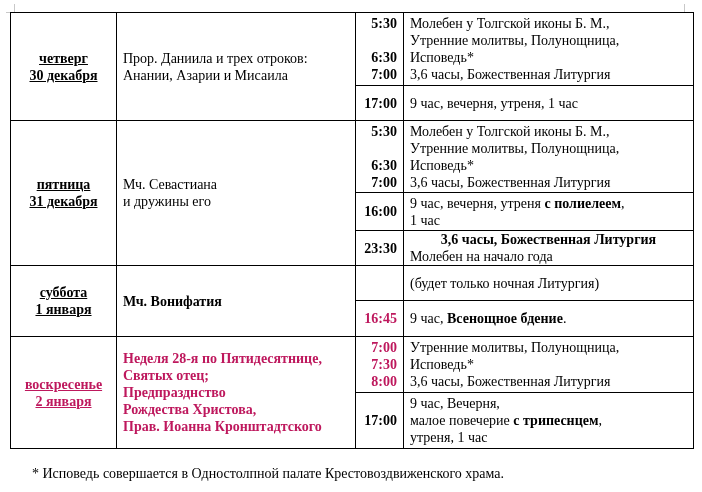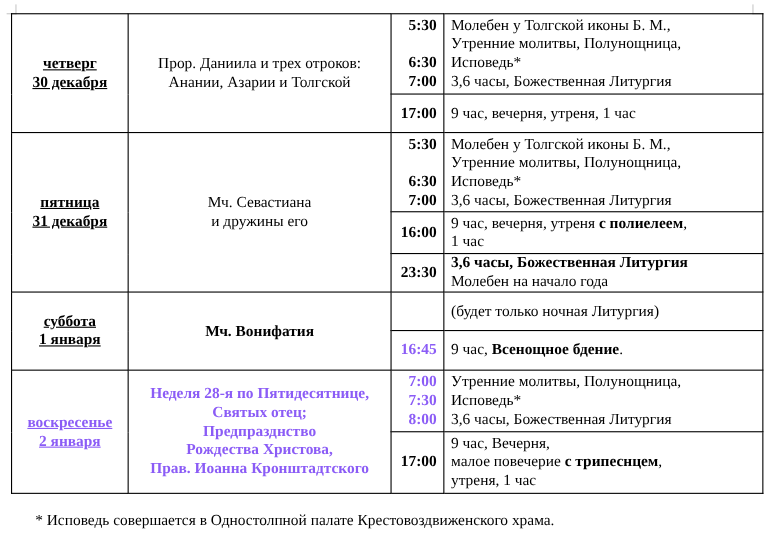--- a/index.html
+++ b/index.html
@@ -5,25 +5,25 @@
   html, body { margin:0; padding:0; background:#ffffff; }
   body { width:702px; height:492px; position:relative; overflow:hidden;
          font-family: "Liberation Serif", "DejaVu Serif", serif; color:#000; font-size:14px; }
   .corner { position:absolute; width:8px; height:8px; border-color:#c8c8c8; border-style:solid; border-width:0; }
   .corner.tl { left:6px; top:4px; border-right-width:1px; border-bottom-width:1px; }
   .corner.tr { left:684px; top:4px; border-left-width:1px; border-bottom-width:1px; }
   table.sched { position:absolute; left:10px; top:12px; border-collapse:collapse; table-layout:fixed; width:683px; }
   table.sched td { border:1.5px solid #000; padding:0 6px; vertical-align:middle; line-height:17px; }
   col.c1 { width:106px; } col.c2 { width:239px; } col.c3 { width:48px; } col.c4 { width:290px; }
   td.day { text-align:center; font-weight:bold; font-size:14px;text-decoration:underline; }
-  td.feast { text-align:center; font-size:14px; }
+  td.feast { text-align:left; font-size:14px; }
   td.time { text-align:right; font-weight:bold; padding-right:6px; padding-left:2px; }
   td.svc { padding-left:8px; }
-  .red { color:#8b5cf6; }
-  .b { font-weight:bold; }
+  .red { color:#be185d; }
+  .b { font-weight:bold;text-align:center; }
   .i { }
   .line { display:block; white-space:nowrap; }
   .gap { display:block; height:17px; }
   .footnote { position:absolute; left:32px; top:466px; font-size:14px; white-space:nowrap; }
 </style>
 </head>
 <body>
 
 <div class="corner tl"></div>
 <div class="corner tr"></div>
@@ -37,21 +37,21 @@
     </colgroup>
 
   <tbody>
       <tr style="height:73px">
     <td class="day" rowspan="2">
       <span class="line">четверг</span>
       <span class="line">30 декабря</span>
     </td>
     <td class="feast" rowspan="2">
       <span class="line">Прор. Даниила и трех отроков:</span>
-      <span class="line">Анании, Азарии и Толгской</span>
+      <span class="line">Анании, Азарии и Мисаила</span>
     </td>
     <td class="time">
       <span class="line">5:30</span>
       <span class="gap"></span>
       <span class="line">6:30</span>
       <span class="line">7:00</span>
     </td>
     <td class="svc">
       <span class="line">Молебен у Толгской иконы Б. М.,</span>
       <span class="line">Утренние молитвы, Полунощница,</span>

